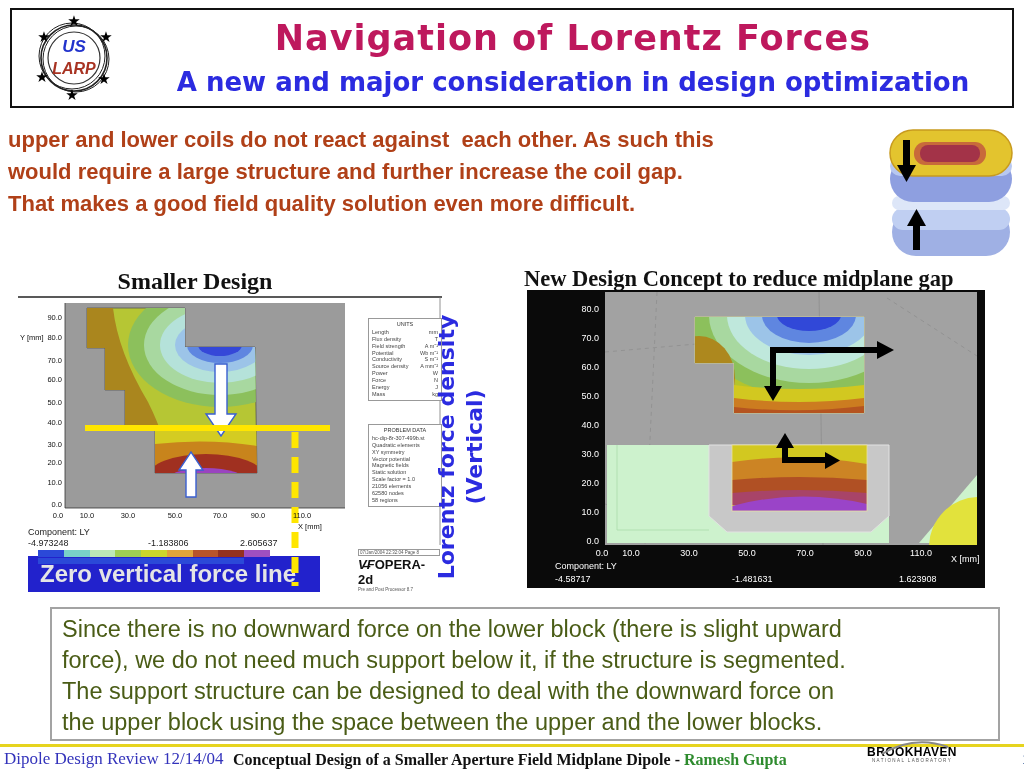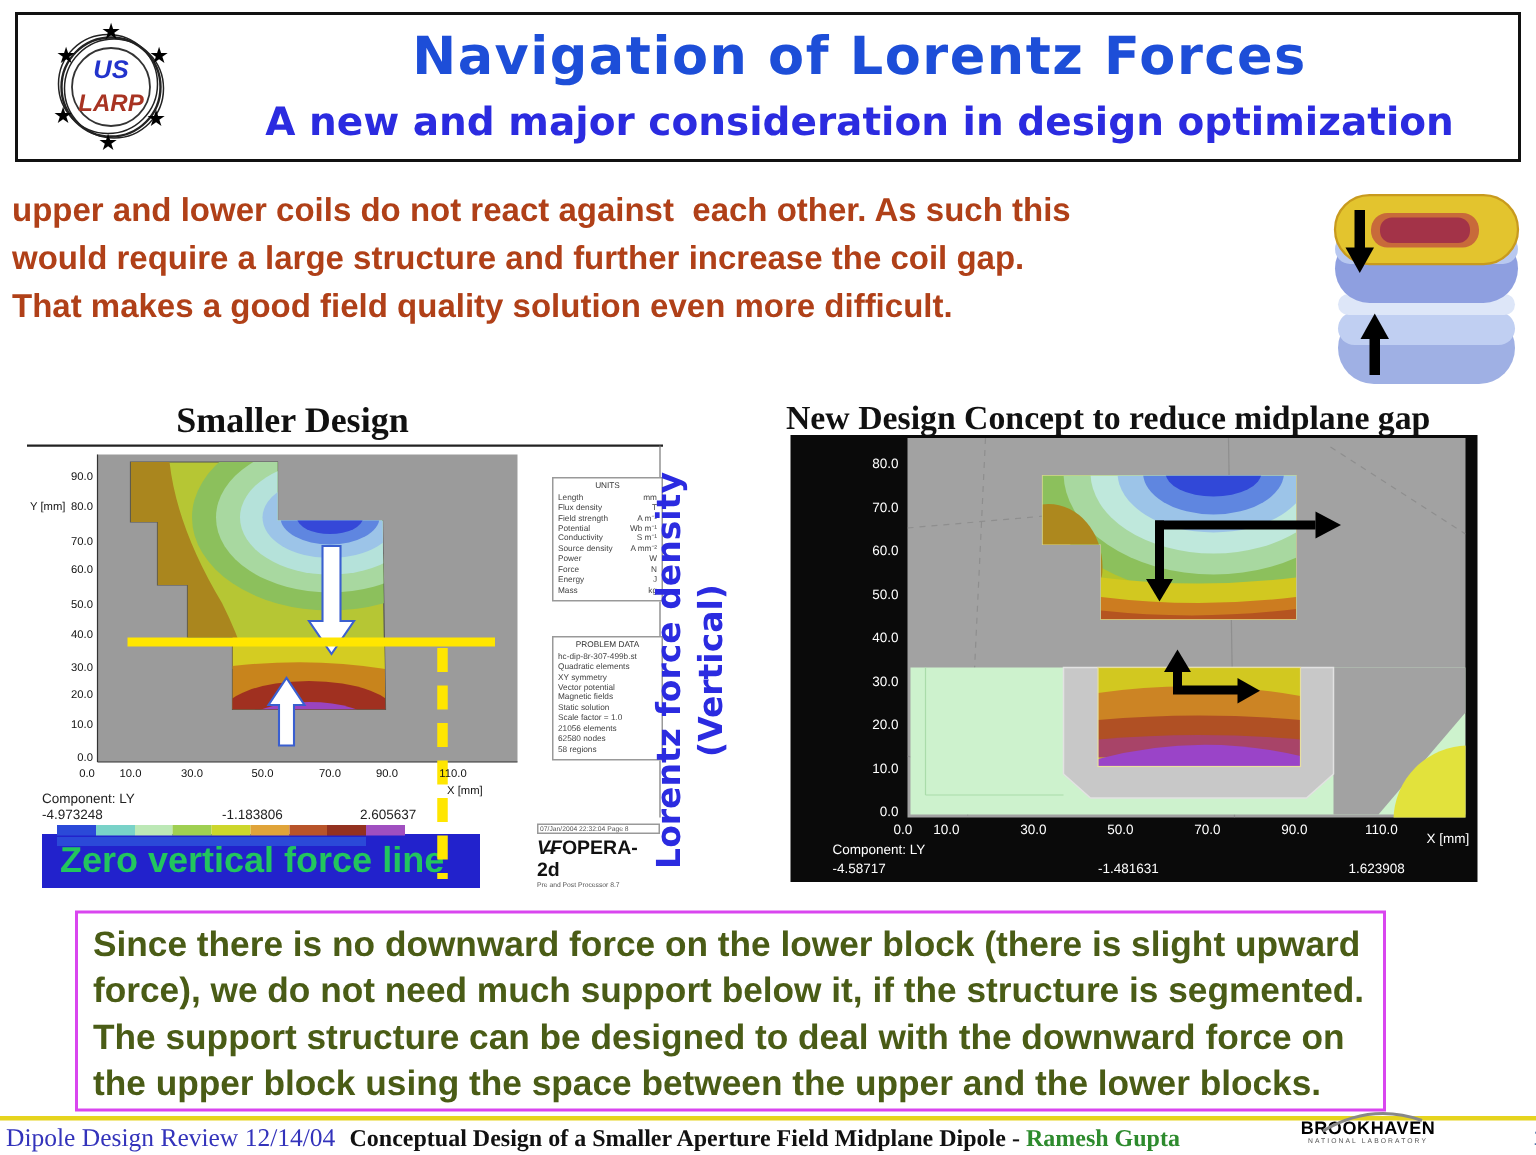--- a/index.html
+++ b/index.html
@@ -4,49 +4,49 @@
 <style>
   html,body{margin:0;padding:0;background:#fff;}
   #slide{position:relative;width:1024px;height:770px;background:#fff;overflow:hidden;
          font-family:"Liberation Sans",sans-serif;}
   .abs{position:absolute;}
   .serif{font-family:"Liberation Serif",serif;}
   .pre{white-space:pre-wrap;}
   
   #header-box{left:10px;top:8px;width:1000px;height:96px;border:2px solid #111;background:#fff;}
   #main-title{left:130px;right:8px;top:8px;text-align:center;font-size:35px;font-weight:bold;
-              color:#1d4ed8;font-family:"DejaVu Sans",sans-serif;letter-spacing:1px;}
+              color:#be185d;font-family:"DejaVu Sans",sans-serif;letter-spacing:1px;}
   #sub-title{left:130px;right:8px;top:57px;text-align:center;font-size:26px;font-weight:bold;
              color:#2b2be0;font-family:"DejaVu Sans",sans-serif;}
   
   #intro{left:8px;top:124px;width:870px;color:#b04018;font-size:22px;font-weight:bold;line-height:32px;}
   
   .chart-title{font-family:"Liberation Serif",serif;font-weight:bold;color:#111;}
   
   .tinybox{background:#fff;border:1px solid #999;color:#444;font-size:5.5px;line-height:1.25;
            padding:2px 3px;}
   .tinybox .bt{text-align:center;color:#333;margin-bottom:1px;}
   .kv{display:flex;justify-content:space-between;}
   
   .comp-label{font-size:9px;color:#222;}
   .comp-vals{font-size:9px;color:#222;position:relative;}
   #scalebar{display:flex;height:7px;width:232px;}
   .swatch{flex:1;height:100%;}
   
-  #zero-box{left:28px;top:556px;width:292px;height:36px;background:#2222cc;color:#22c55e;
+  #zero-box{left:28px;top:556px;width:292px;height:36px;background:#2222cc;color:#e5e5e5;
             font-size:24px;font-weight:bold;line-height:36px;padding-left:12px;box-sizing:border-box;}
   
   #rot-label{left:320px;top:415px;width:290px;height:64px;transform:rotate(-90deg);
              text-align:center;color:#2b2be0;font-size:22px;font-weight:bold;line-height:28px;
              font-family:"DejaVu Sans",sans-serif;}
   
   #right-chart{left:527px;top:290px;width:458px;height:298px;background:#0a0a0a;}
   
-  #conclusion{left:50px;top:607px;width:874px;height:134px;border:2px solid #d946ef;background:#fff;
-              box-sizing:border-box;color:#4a5c16;font-size:23.5px;font-weight:bold;line-height:31px;
+  #conclusion{left:50px;top:607px;width:950px;height:134px;border:2px solid #a3a3a3;background:#fff;
+              box-sizing:border-box;color:#4a5c16;font-size:23.5px;font-weight:normal;line-height:31px;
               padding:5px 10px;}
   #yellow-rule{left:0;top:744px;width:1024px;height:3px;background:#e6d41e;}
   
   #footer-review{left:4px;top:749px;font-size:17px;color:#3333bb;}
   #footer-center{left:233px;top:751px;font-size:16px;color:#111;}
   #footer-center .bold{font-weight:bold;}
   #footer-center .author{color:#2e8b2e;font-weight:bold;}
   #bnl{left:862px;top:747px;width:100px;text-align:center;color:#000;}
   #bnl .bnl-name{font-size:12px;font-weight:900;letter-spacing:.4px;line-height:11px;}
   #bnl .bnl-sub{font-size:4.5px;letter-spacing:1.4px;color:#555;}

